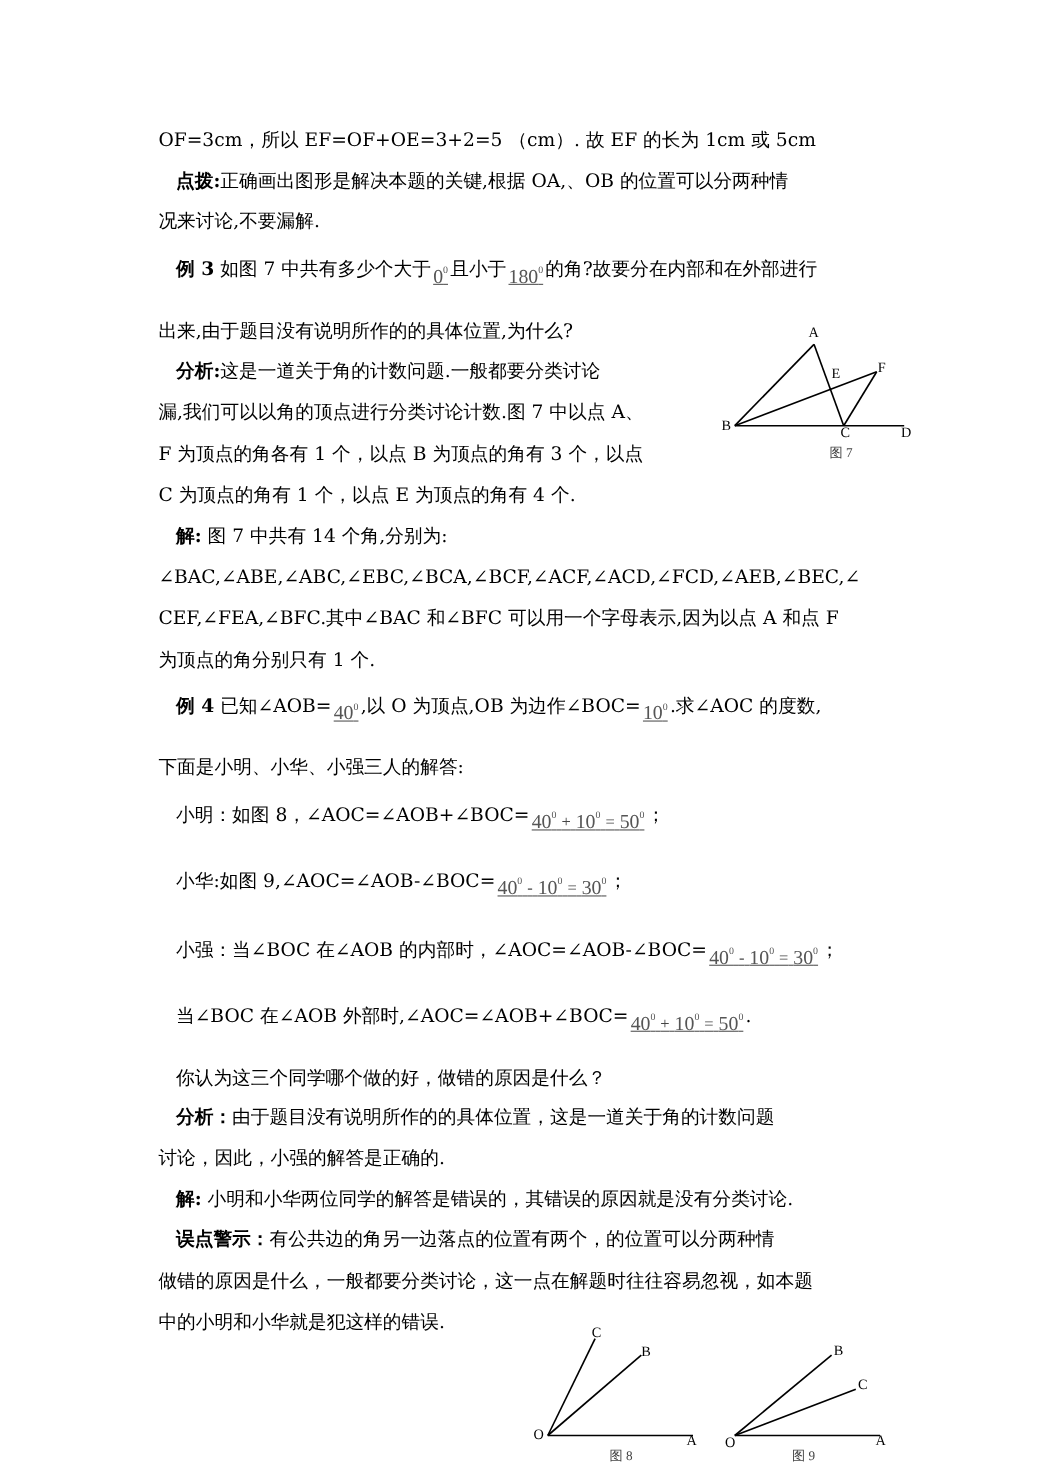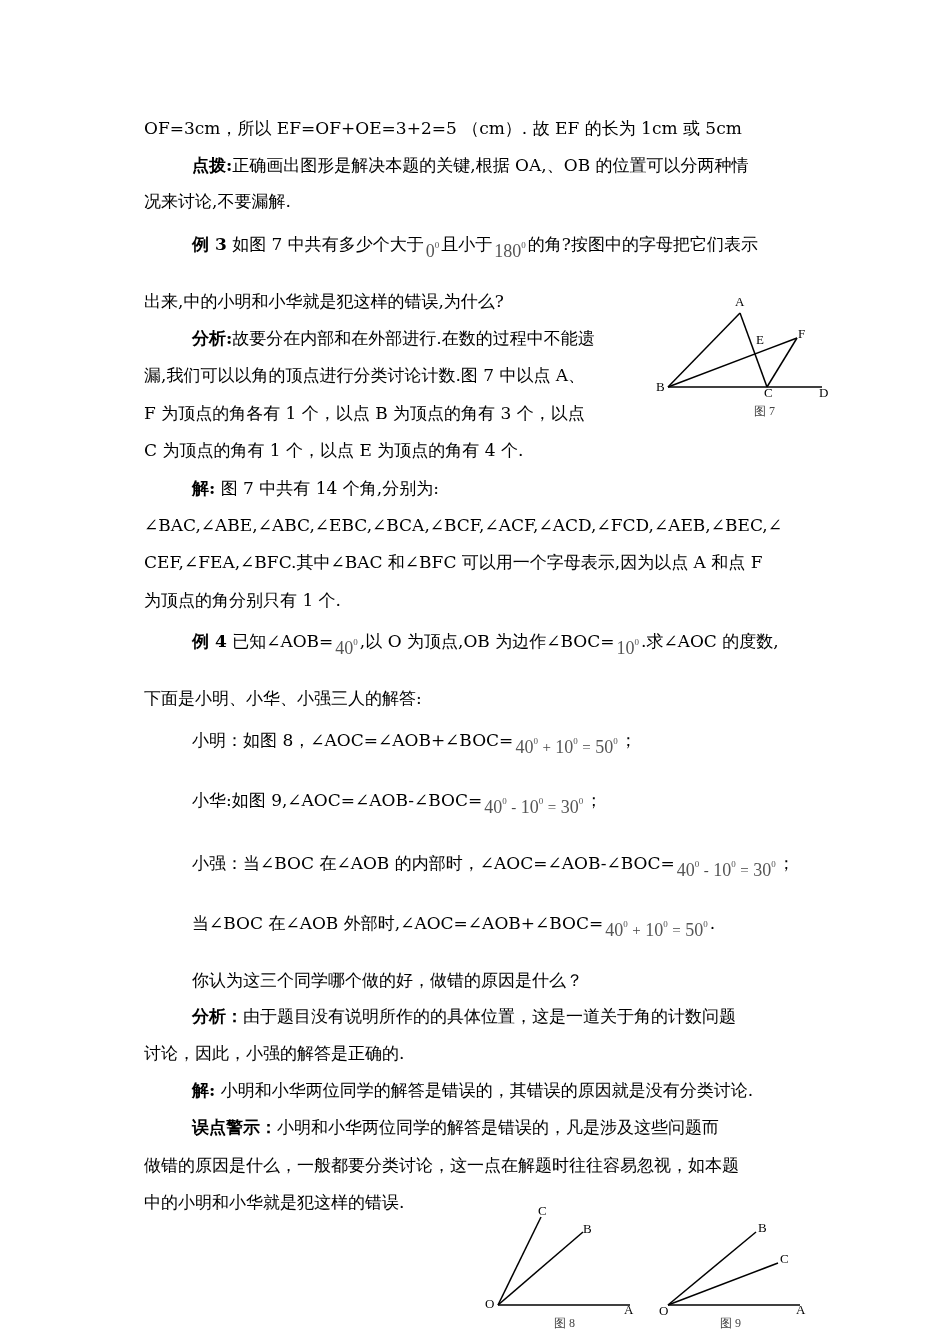--- a/index.html
+++ b/index.html
@@ -1,37 +1,37 @@
 <!DOCTYPE html>
 <html><head>
 <meta charset="utf-8">
 <style>
   html, body { margin: 0; padding: 0; background: #ffffff; }
   body { width: 950px; height: 1344px; position: relative; overflow: hidden;
          font-family: "DejaVu Serif", "Liberation Serif", serif; color: #000; }
   .line { position: absolute; left: 144px; font-size: 17px; line-height: 20px; white-space: nowrap; text-align: right; }
-  .indent { left: 192px; }
+  .indent { left: 160px; }
   b { font-weight: bold; }
-  .m { color: #555; font-family: "Liberation Serif", serif; font-size: 18px; position: relative; top: 7px; margin: 0 2px; }
+  .m { color: #555; font-family: "Liberation Serif", serif; font-size: 18px; position: relative; top: 7px; margin: 0 2px; text-decoration: underline; }
   .m sup { font-size: 9px; position: relative; top: -2px; vertical-align: super; }
   .op { color: #444; font-size: 15px; position: relative; top: -1px; }
   svg text { font-family: "Liberation Serif", serif; }
 </style>
 </head>
 <body>
 
 <div class="line" style="top:118px">OF=3cm，所以 EF=OF+OE=3+2=5 （cm）.       故 EF 的长为 1cm 或 5cm</div>
 
 <div class="line indent" style="top:155px"><b>点拨:</b><span>正确画出图形是解决本题的关键,根据 OA,、OB 的位置可以分两种情</span></div>
 <div class="line" style="top:191px">况来讨论,不要漏解.</div>
 
-<div class="line indent" style="top:230px"><b>例 3</b><span> 如图 7 中共有多少个大于</span><span class="m"><span>0</span><sup>0</sup></span><span>且小于</span><span class="m"><span>180</span><sup>0</sup></span><span>的角?按图中的字母把它们表示</span></div>
-<div class="line" style="top:291px">出来,中的小明和小华就是犯这样的错误,为什么?</div>
+<div class="line indent" style="top:230px"><b>例 3</b><span> 如图 7 中共有多少个大于</span><span class="m"><span>0</span><sup>0</sup></span><span>且小于</span><span class="m"><span>180</span><sup>0</sup></span><span>的角?故要分在内部和在外部进行</span></div>
+<div class="line" style="top:291px">出来,由于题目没有说明所作的的具体位置,为什么?</div>
 
-<div class="line indent" style="top:328px"><b>分析:</b><span>故要分在内部和在外部进行.在数的过程中不能遗</span></div>
+<div class="line indent" style="top:328px"><b>分析:</b><span>这是一道关于角的计数问题.一般都要分类讨论</span></div>
 <div class="line" style="top:365px">漏,我们可以以角的顶点进行分类讨论计数.图 7 中以点 A、</div>
 <div class="line" style="top:403px">F 为顶点的角各有 1 个，以点 B 为顶点的角有 3 个，以点</div>
 <div class="line" style="top:440px">C 为顶点的角有 1 个，以点 E 为顶点的角有 4 个.</div>
 
 <svg style="position:absolute;left:650px;top:290px" width="190" height="130">
   <g stroke="#000" stroke-width="1.5" fill="none">
     <line x1="18" y1="97" x2="90" y2="23"></line>
     <line x1="90" y1="23" x2="117" y2="97"></line>
     <line x1="18" y1="97" x2="147" y2="48"></line>
     <line x1="147" y1="48" x2="117" y2="97"></line>
@@ -64,21 +64,21 @@
 
 <div class="line indent" style="top:909px"><span>当∠BOC 在∠AOB 外部时,∠AOC=∠AOB+∠BOC=</span><span class="m"><span>40</span><sup>0</sup> <span class="op">+</span> <span>10</span><sup>0</sup> <span class="op">=</span> <span>50</span><sup>0</sup></span><span>.</span></div>
 
 <div class="line indent" style="top:970px">你认为这三个同学哪个做的好，做错的原因是什么？</div>
 
 <div class="line indent" style="top:1006px"><b>分析：</b><span>由于题目没有说明所作的的具体位置，这是一道关于角的计数问题</span></div>
 <div class="line" style="top:1043px">讨论，因此，小强的解答是正确的.</div>
 
 <div class="line indent" style="top:1080px"><b>解:</b><span> 小明和小华两位同学的解答是错误的，其错误的原因就是没有分类讨论.</span></div>
 
-<div class="line indent" style="top:1117px"><b>误点警示：</b><span>小明和小华两位同学的解答是错误的，凡是涉及这些问题而</span></div>
+<div class="line indent" style="top:1117px"><b>误点警示：</b><span>有公共边的角另一边落点的位置有两个，的位置可以分两种情</span></div>
 <div class="line" style="top:1155px">做错的原因是什么，一般都要分类讨论，这一点在解题时往往容易忽视，如本题</div>
 <div class="line" style="top:1192px">中的小明和小华就是犯这样的错误.</div>
 
 <svg style="position:absolute;left:470px;top:1195px" width="180" height="149">
   <g stroke="#000" stroke-width="1.5" fill="none">
     <line x1="28" y1="110" x2="160" y2="110"></line>
     <line x1="28" y1="110" x2="71" y2="22"></line>
     <line x1="28" y1="110" x2="113" y2="37"></line>
   </g>
   <g font-size="13" fill="#000">

